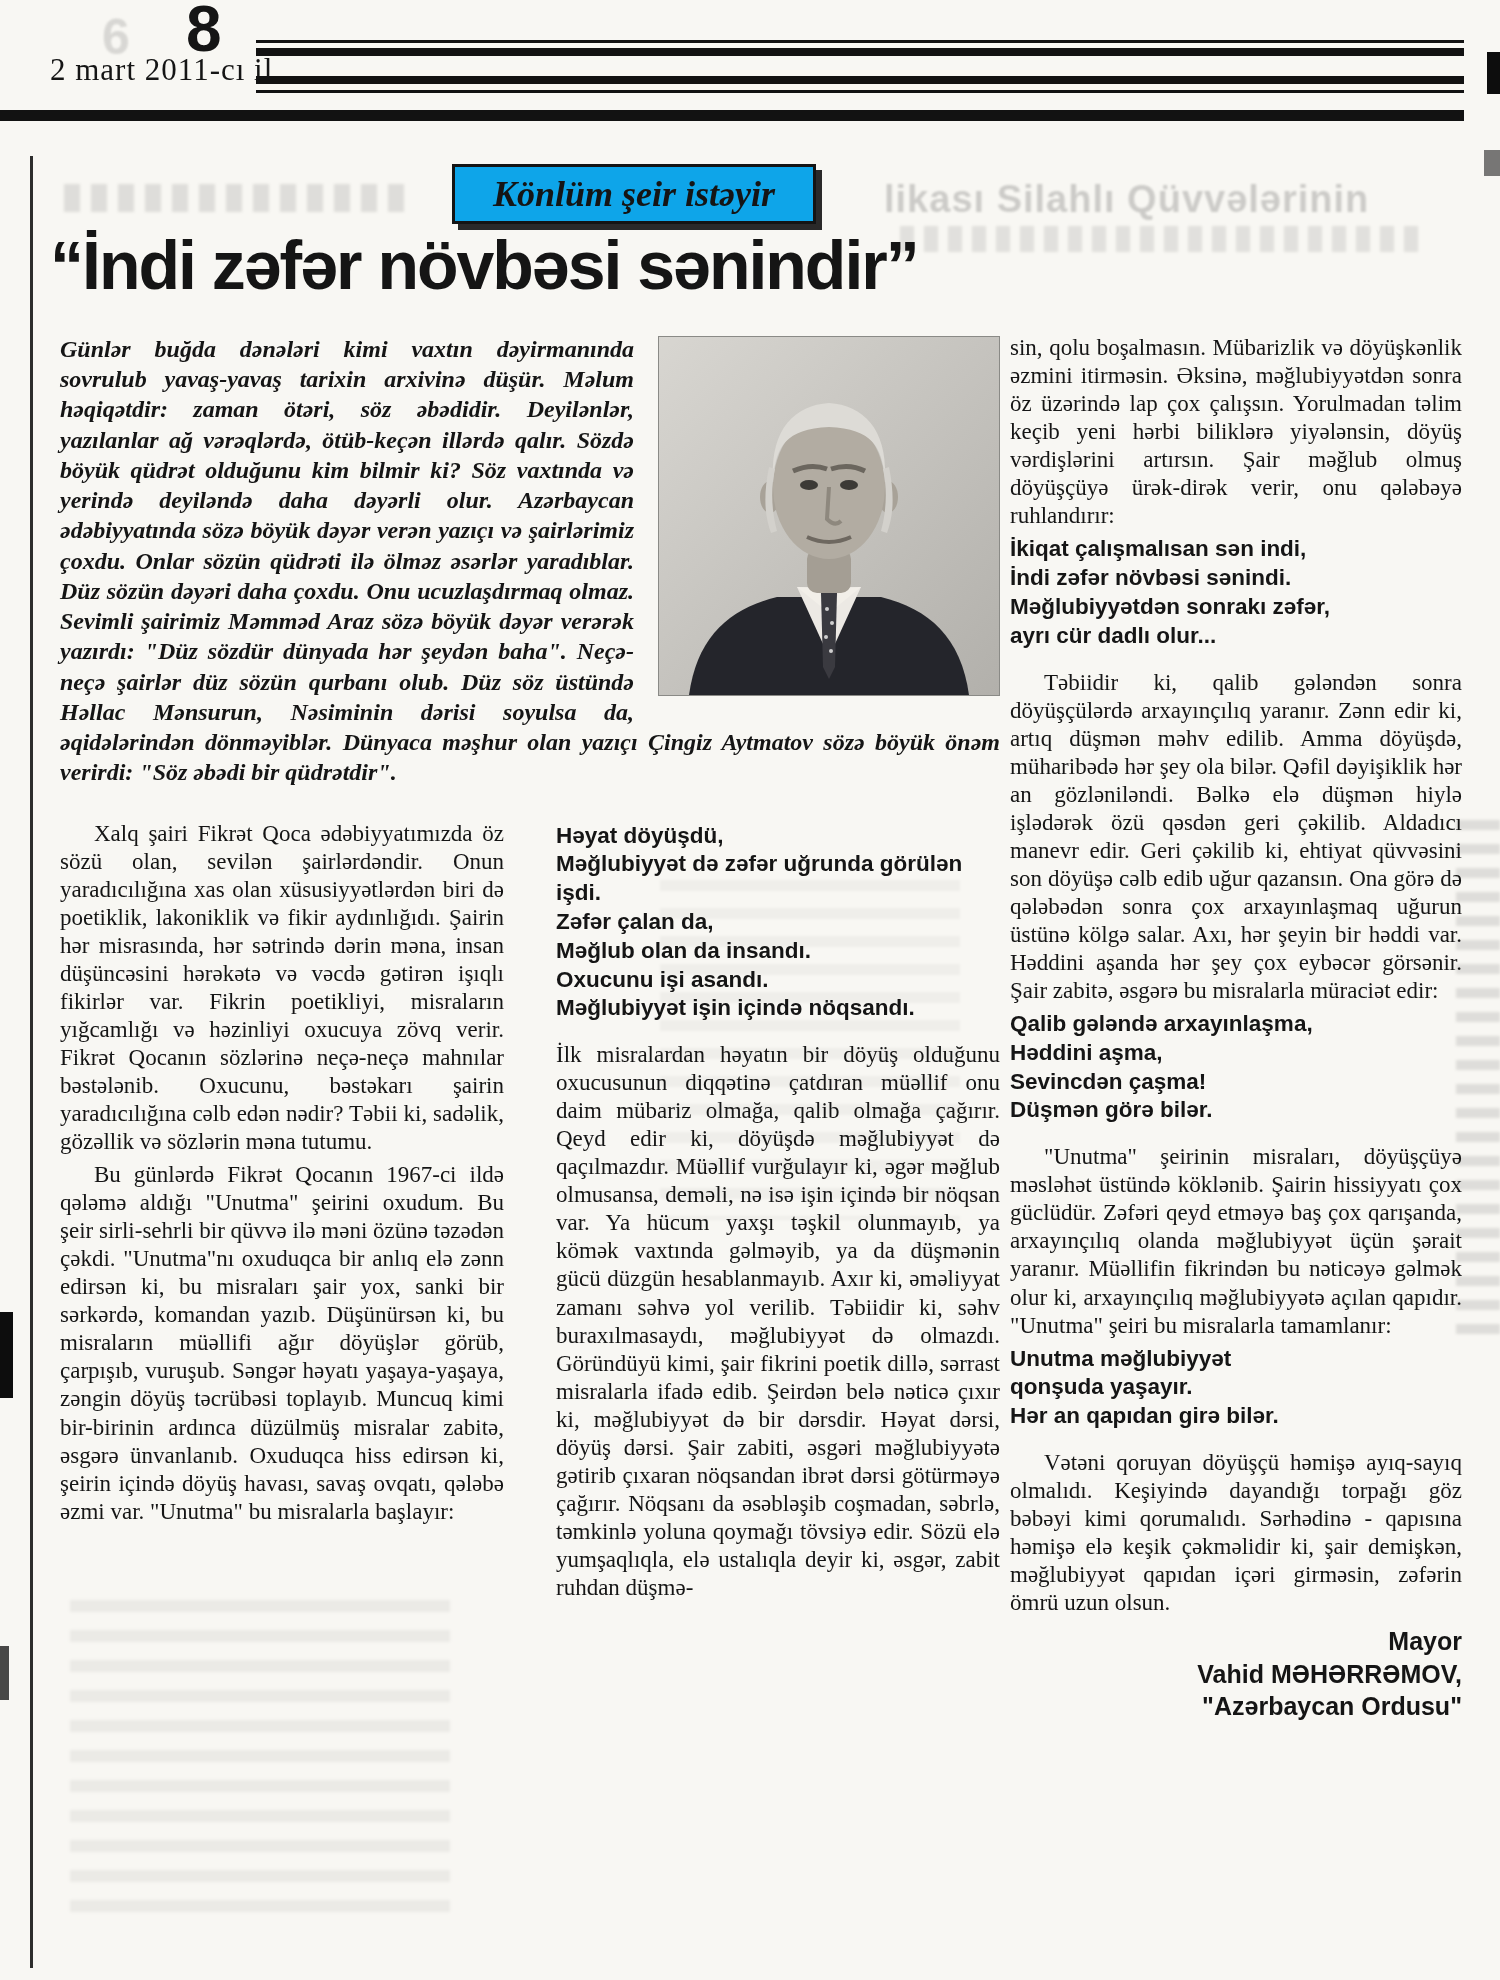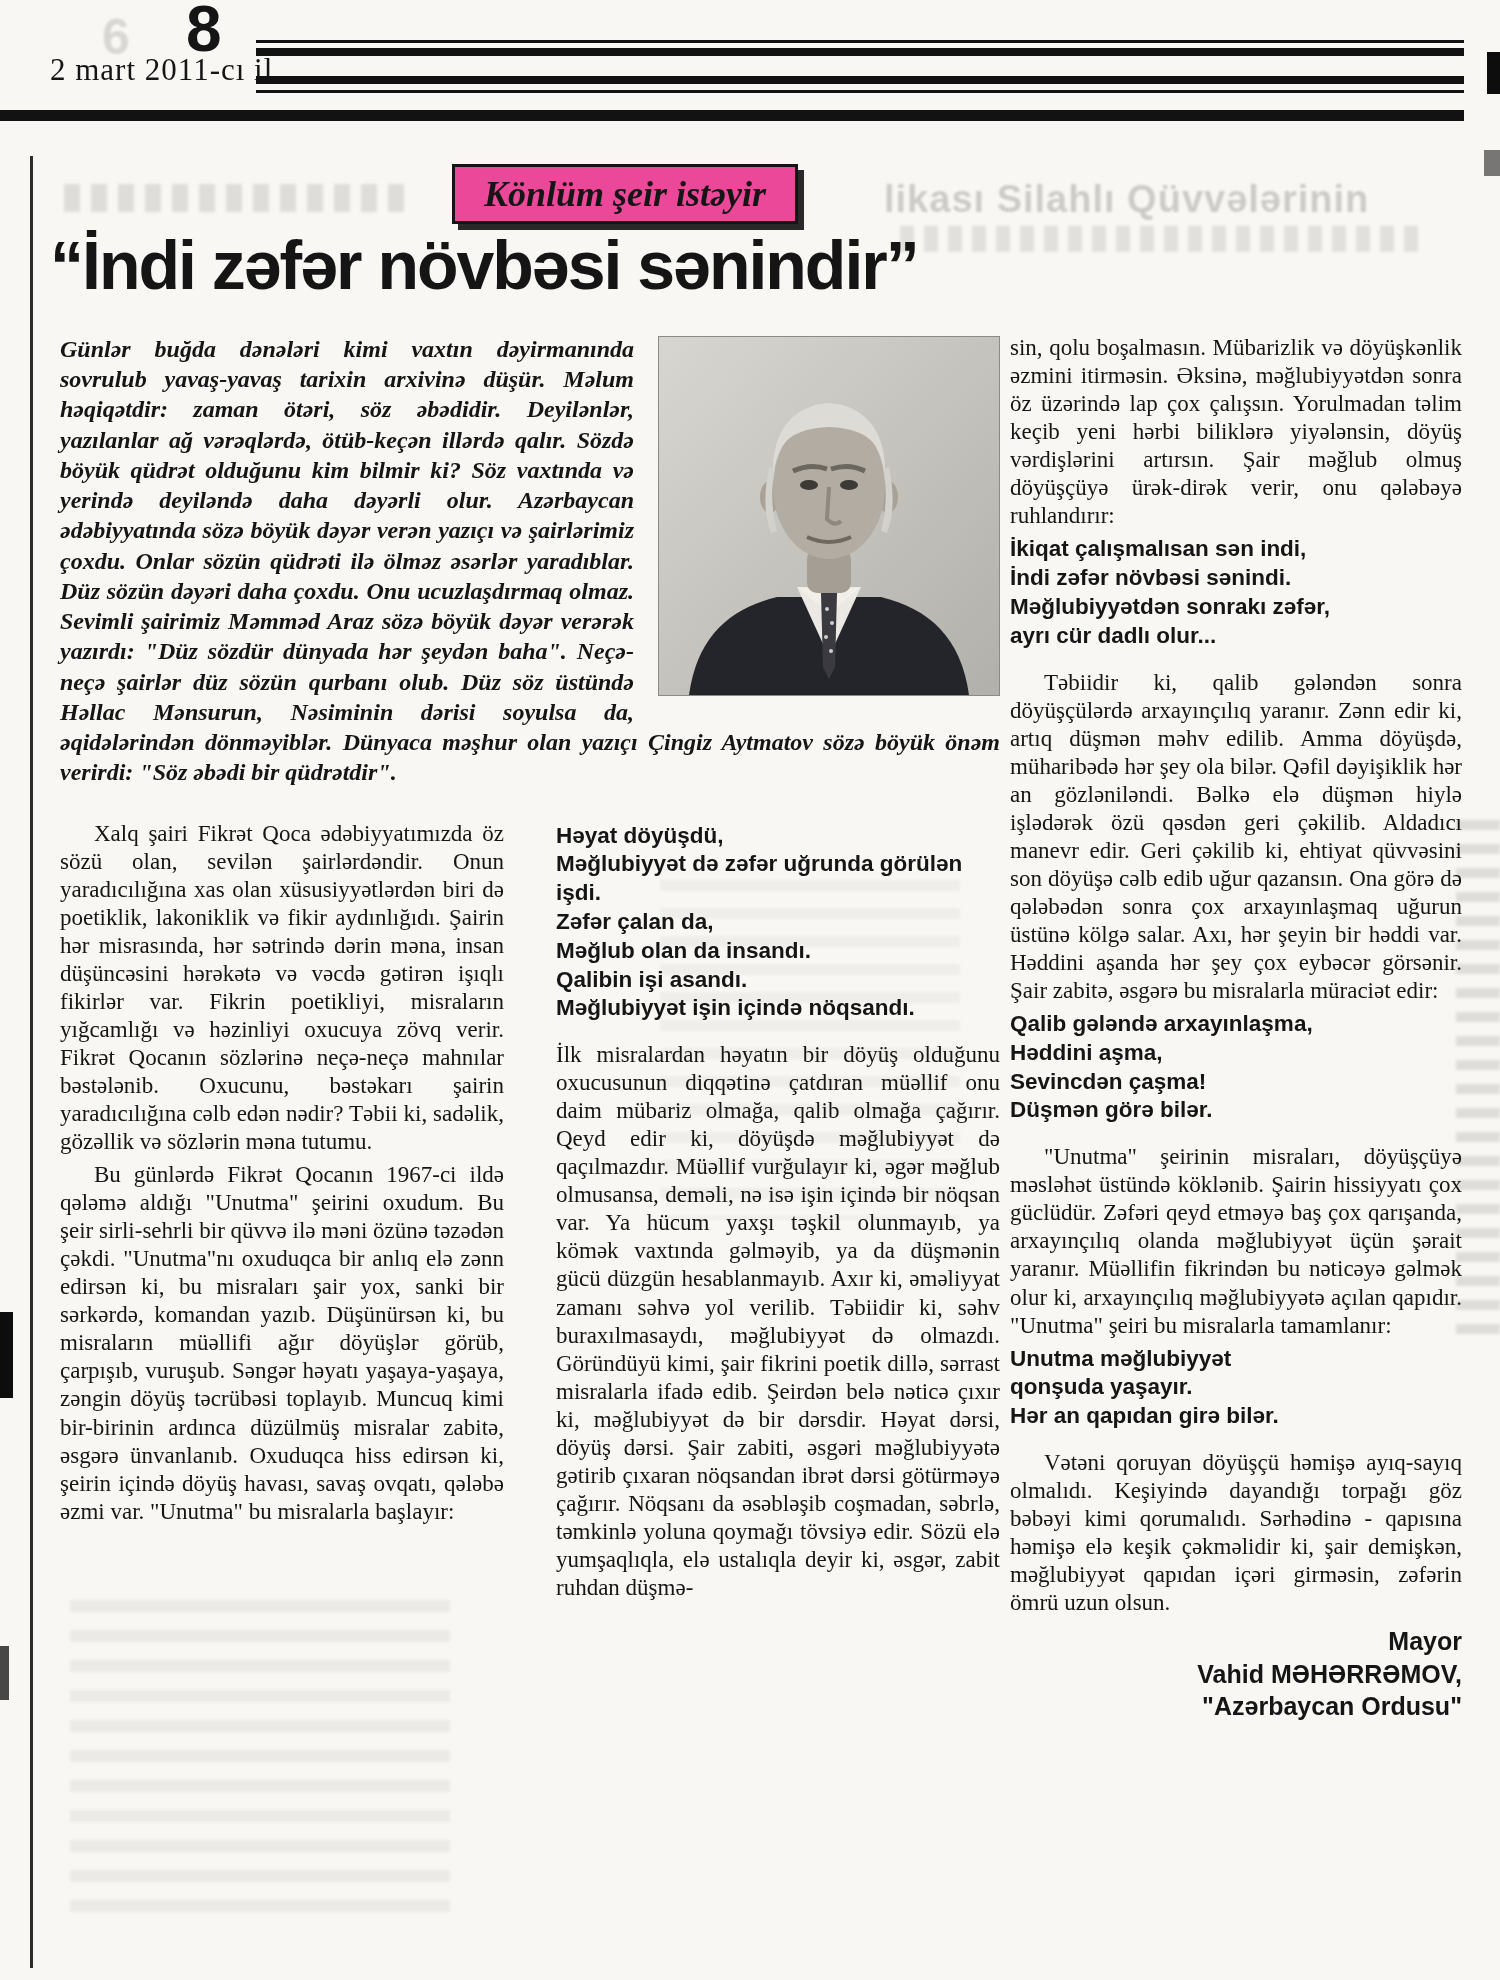--- a/index.html
+++ b/index.html
@@ -49,21 +49,21 @@
   .g5{left:1456px;top:820px;width:44px;height:520px;
       background:repeating-linear-gradient(180deg,rgba(0,0,0,.10) 0 10px,transparent 10px 24px);}
   .ghost-head{
     position:absolute;left:884px;top:178px;width:600px;
     font-family:"Liberation Sans",sans-serif;font-weight:bold;font-size:38px;
     color:rgba(30,30,30,.20);filter:blur(1px);letter-spacing:1px;white-space:nowrap;
   }
   
   .kicker{
     position:absolute;left:452px;top:164px;
-    padding:6px 29px;background:#ec4899;border:3px solid #141414;
+    padding:6px 38px;background:#0ea5e9;border:3px solid #141414;
     box-shadow:6px 6px 0 rgba(12,12,12,.88);
     font-style:italic;font-weight:bold;font-size:36px;white-space:nowrap;
   }
   .headline{
     position:absolute;left:50px;top:226px;width:1140px;
     font-family:"Liberation Sans",sans-serif;font-weight:bold;font-size:68px;
     letter-spacing:-2px;white-space:nowrap;
   }
   
   .main-left{position:absolute;left:60px;top:334px;width:940px;}
@@ -163,21 +163,21 @@
     <div class="cols">
       <div class="col">
         <p class="para">Xalq şairi Fikrət Qoca ədəbiyyatımızda öz sözü olan, sevilən şairlərdəndir. Onun yaradıcılığına xas olan xüsusiyyətlərdən biri də poetiklik, lakoniklik və fikir aydınlığıdı. Şairin hər misrasında, hər sətrində dərin məna, insan düşüncəsini hərəkətə və vəcdə gətirən işıqlı fikirlər var. Fikrin poetikliyi, misraların yığcamlığı və həzinliyi oxucuya zövq verir. Fikrət Qocanın sözlərinə neçə-neçə mahnılar bəstələnib. Oxucunu, bəstəkarı şairin yaradıcılığına cəlb edən nədir? Təbii ki, sadəlik, gözəllik və sözlərin məna tutumu.</p>
         <p class="para">Bu günlərdə Fikrət Qocanın 1967-ci ildə qələmə aldığı "Unutma" şeirini oxudum. Bu şeir sirli-sehrli bir qüvvə ilə məni özünə təzədən çəkdi. "Unutma"nı oxuduqca bir anlıq elə zənn edirsən ki, bu misraları şair yox, sanki bir sərkərdə, komandan yazıb. Düşünürsən ki, bu misraların müəllifi ağır döyüşlər görüb, çarpışıb, vuruşub. Səngər həyatı yaşaya-yaşaya, zəngin döyüş təcrübəsi toplayıb. Muncuq kimi bir-birinin ardınca düzülmüş misralar zabitə, əsgərə ünvanlanıb. Oxuduqca hiss edirsən ki, şeirin içində döyüş havası, savaş ovqatı, qələbə əzmi var. "Unutma" bu misralarla başlayır:</p>
       </div>
       <div class="col">
         <div class="verse">Həyat döyüşdü,
 Məğlubiyyət də zəfər uğrunda görülən işdi.
 Zəfər çalan da,
 Məğlub olan da insandı.
-Qalibin işi asandı.
+Oxucunu işi asandı.
 Məğlubiyyət işin içində nöqsandı.</div>
         <p class="para noindent">İlk misralardan həyatın bir döyüş olduğunu oxucusunun diqqətinə çatdıran müəllif onu daim mübariz olmağa, qalib olmağa çağırır. Qeyd edir ki, döyüşdə məğlubiyyət də qaçılmazdır. Müəllif vurğulayır ki, əgər məğlub olmusansa, deməli, nə isə işin içində bir nöqsan var. Ya hücum yaxşı təşkil olunmayıb, ya kömək vaxtında gəlməyib, ya da düşmənin gücü düzgün hesablanmayıb. Axır ki, əməliyyat zamanı səhvə yol verilib. Təbiidir ki, səhv buraxılmasaydı, məğlubiyyət də olmazdı. Göründüyü kimi, şair fikrini poetik dillə, sərrast misralarla ifadə edib. Şeirdən belə nəticə çıxır ki, məğlubiyyət də bir dərsdir. Həyat dərsi, döyüş dərsi. Şair zabiti, əsgəri məğlubiyyətə gətirib çıxaran nöqsandan ibrət dərsi götürməyə çağırır. Nöqsanı da əsəbləşib coşmadan, səbrlə, təmkinlə yoluna qoymağı tövsiyə edir. Sözü elə yumşaqlıqla, elə ustalıqla deyir ki, əsgər, zabit ruhdan düşmə-</p>
       </div>
     </div>
   </section>
 
   <aside class="col3">
     <p class="para noindent">sin, qolu boşalmasın. Mübarizlik və döyüşkənlik əzmini itirməsin. Əksinə, məğlubiyyətdən sonra öz üzərində lap çox çalışsın. Yorulmadan təlim keçib yeni hərbi biliklərə yiyələnsin, döyüş vərdişlərini artırsın. Şair məğlub olmuş döyüşçüyə ürək-dirək verir, onu qələbəyə ruhlandırır:</p>
     <div class="verse">İkiqat çalışmalısan sən indi,
 İndi zəfər növbəsi sənindi.

